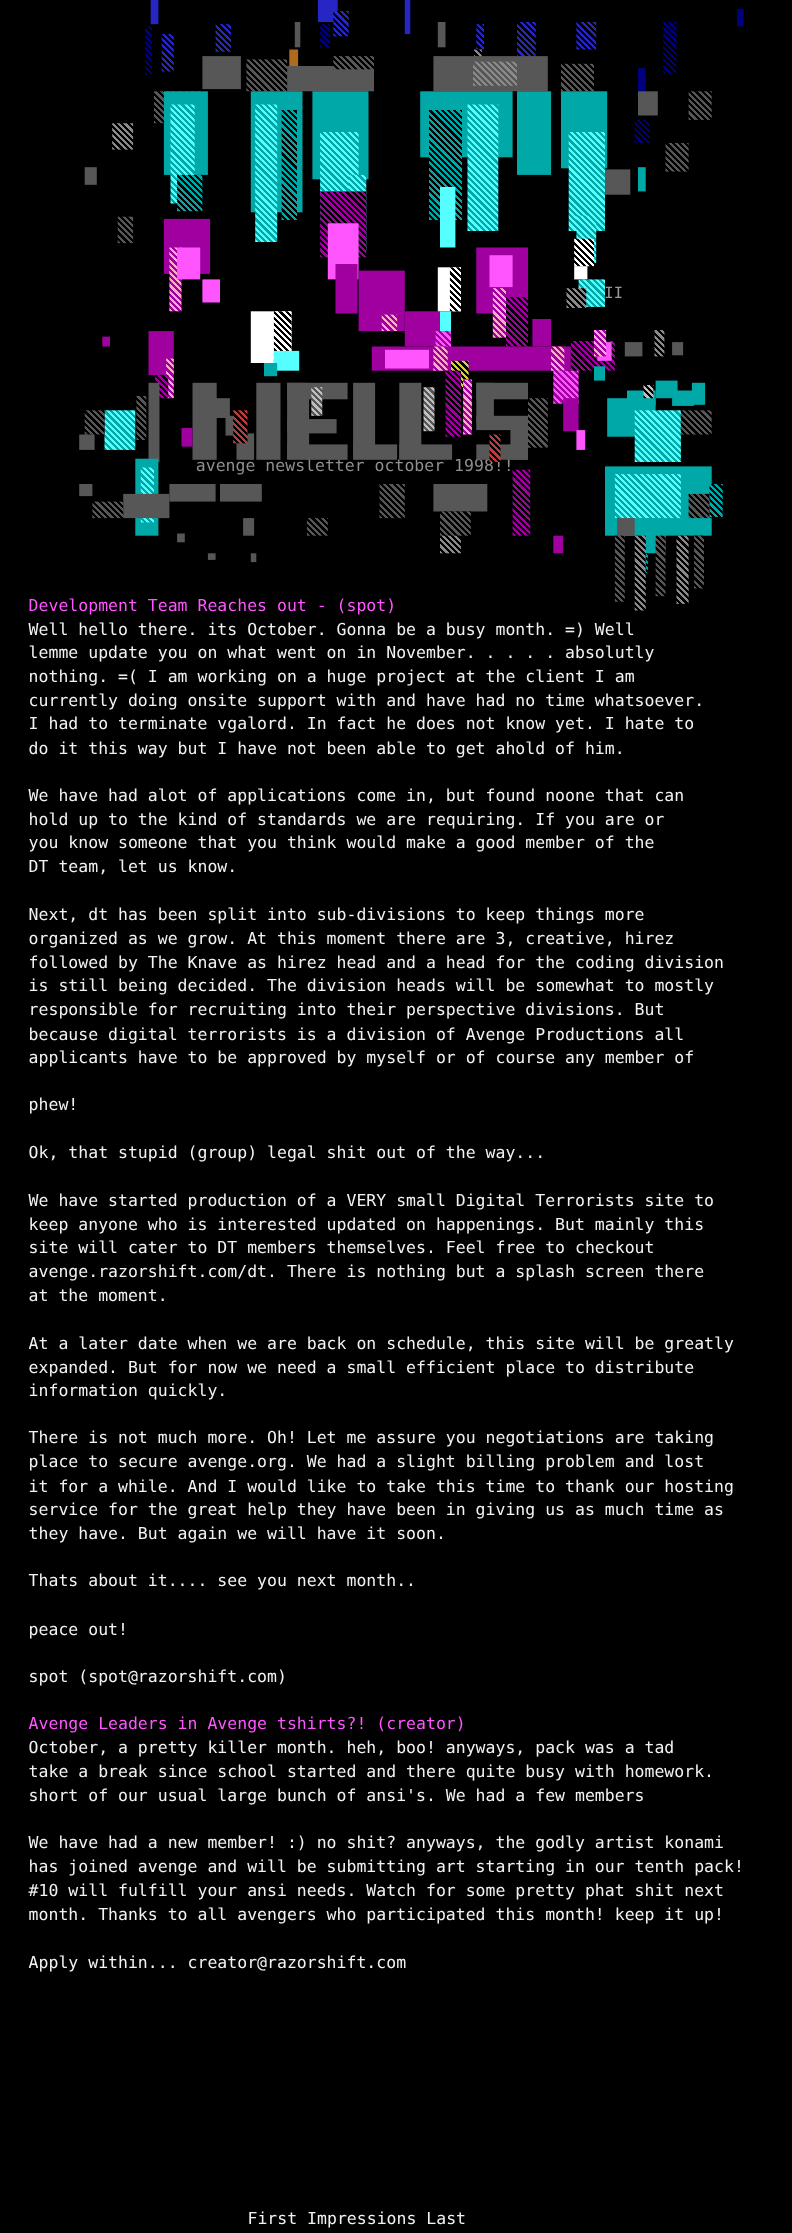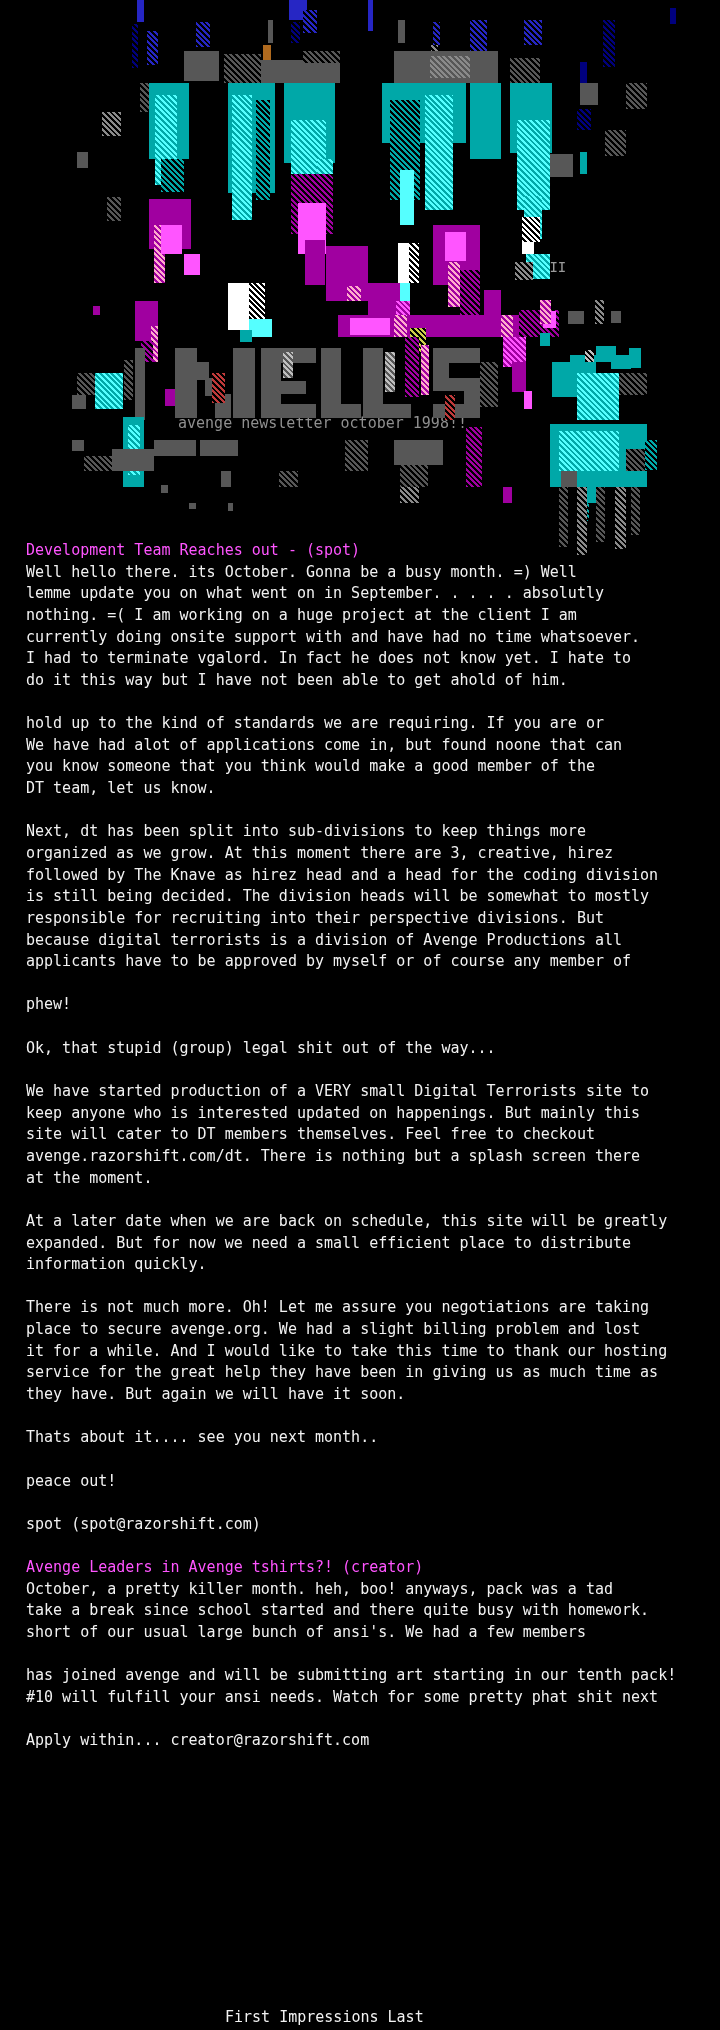--- a/index.html
+++ b/index.html
@@ -189,28 +189,28 @@
       <div class="blk" style="left: 577px; top: 487px; width: 10px; height: 68px; background: repeating-linear-gradient(45deg, rgb(138, 138, 138) 0px, rgb(138, 138, 138) 2px, rgb(0, 0, 0) 2px, rgb(0, 0, 0) 4px);"></div>
       <div class="blk" style="left: 596px; top: 487px; width: 9px; height: 55px; background: repeating-linear-gradient(45deg, rgb(87, 87, 87) 0px, rgb(87, 87, 87) 2px, rgb(0, 0, 0) 2px, rgb(0, 0, 0) 4px);"></div>
       <div class="blk" style="left: 615px; top: 487px; width: 11px; height: 62px; background: repeating-linear-gradient(45deg, rgb(138, 138, 138) 0px, rgb(138, 138, 138) 2px, rgb(0, 0, 0) 2px, rgb(0, 0, 0) 4px);"></div>
       <div class="blk" style="left: 631px; top: 487px; width: 9px; height: 48px; background: repeating-linear-gradient(45deg, rgb(87, 87, 87) 0px, rgb(87, 87, 87) 2px, rgb(0, 0, 0) 2px, rgb(0, 0, 0) 4px);"></div>
       <div class="blk" style="left: 645px; top: 440px; width: 12px; height: 30px; background: repeating-linear-gradient(45deg, rgb(0, 168, 168) 0px, rgb(0, 168, 168) 2px, rgb(0, 0, 0) 2px, rgb(0, 0, 0) 4px);"></div>
     </div>
 
   <div class="textbody" id="textbody">
       <div class="tline h">Development Team Reaches out - (spot)</div>
       <div class="tline">Well hello there. its October. Gonna be a busy month. =) Well</div>
-      <div class="tline">lemme update you on what went on in September. . . . . absolutly</div>
+      <div class="tline">lemme update you on what went on in November. . . . . absolutly</div>
       <div class="tline">nothing. =( I am working on a huge project at the client I am</div>
       <div class="tline">currently doing onsite support with and have had no time whatsoever.</div>
       <div class="tline">I had to terminate vgalord. In fact he does not know yet. I hate to</div>
       <div class="tline">do it this way but I have not been able to get ahold of him.</div>
       <div class="tline">&nbsp;</div>
+      <div class="tline">We have had alot of applications come in, but found noone that can</div>
       <div class="tline">hold up to the kind of standards we are requiring. If you are or</div>
-      <div class="tline">We have had alot of applications come in, but found noone that can</div>
       <div class="tline">you know someone that you think would make a good member of the</div>
       <div class="tline">DT team, let us know.</div>
       <div class="tline">&nbsp;</div>
       <div class="tline">Next, dt has been split into sub-divisions to keep things more</div>
       <div class="tline">organized as we grow. At this moment there are 3, creative, hirez</div>
       <div class="tline">followed by The Knave as hirez head and a head for the coding division</div>
       <div class="tline">is still being decided. The division heads will be somewhat to mostly</div>
       <div class="tline">responsible for recruiting into their perspective divisions. But</div>
       <div class="tline">because digital terrorists is a division of Avenge Productions all</div>
       <div class="tline">applicants have to be approved by myself or of course any member of</div>
@@ -239,21 +239,23 @@
       <div class="tline">&nbsp;</div>
       <div class="tline">peace out!</div>
       <div class="tline">&nbsp;</div>
       <div class="tline">spot (spot@razorshift.com)</div>
       <div class="tline">&nbsp;</div>
       <div class="tline h">Avenge Leaders in Avenge tshirts?! (creator)</div>
       <div class="tline">October, a pretty killer month. heh, boo! anyways, pack was a tad</div>
       <div class="tline">take a break since school started and there quite busy with homework.</div>
       <div class="tline">short of our usual large bunch of ansi's. We had a few members</div>
       <div class="tline">&nbsp;</div>
+      <div class="tline">We have had a new member! :) no shit? anyways, the godly artist konami</div>
       <div class="tline">has joined avenge and will be submitting art starting in our tenth pack!</div>
       <div class="tline">#10 will fulfill your ansi needs. Watch for some pretty phat shit next</div>
+      <div class="tline">month. Thanks to all avengers who participated this month! keep it up!</div>
       <div class="tline">&nbsp;</div>
       <div class="tline">Apply within... creator@razorshift.com</div>
     </div>
 
   <div class="footer">First Impressions Last</div>
 
 </div>
 
 </body></html>

